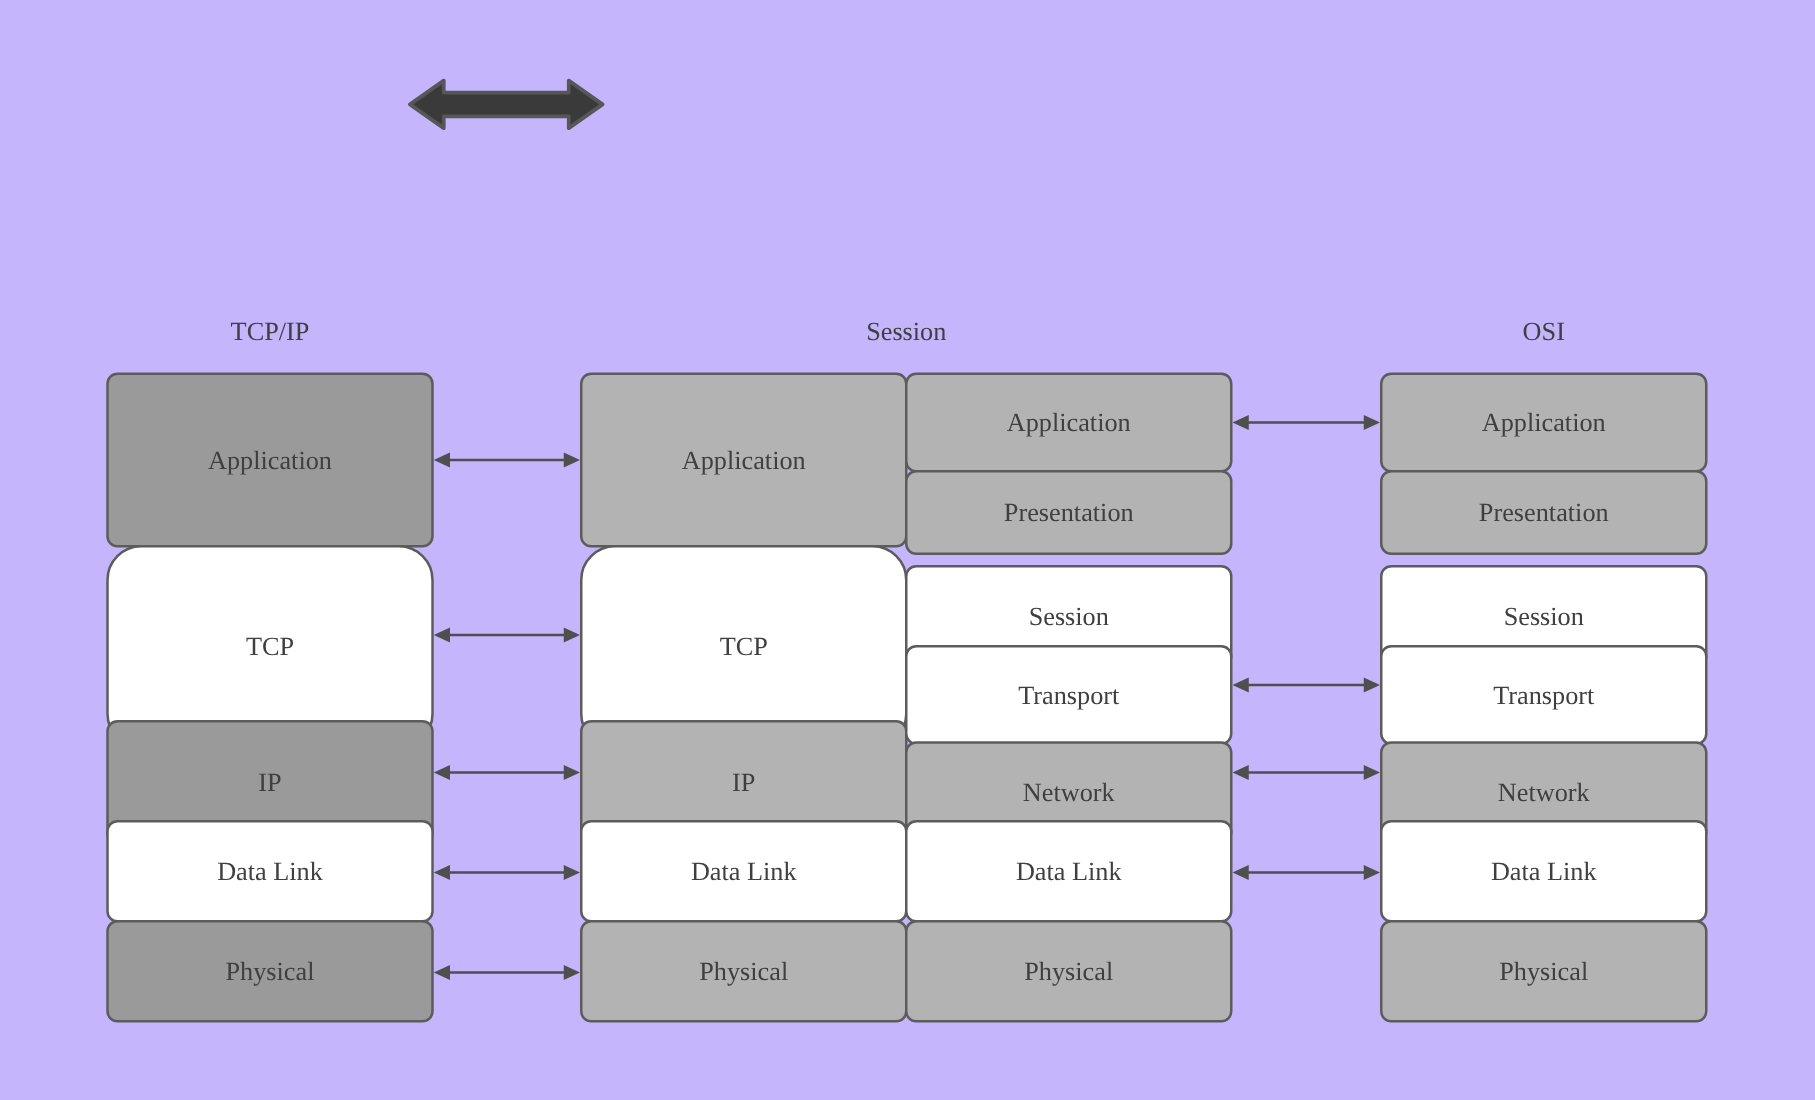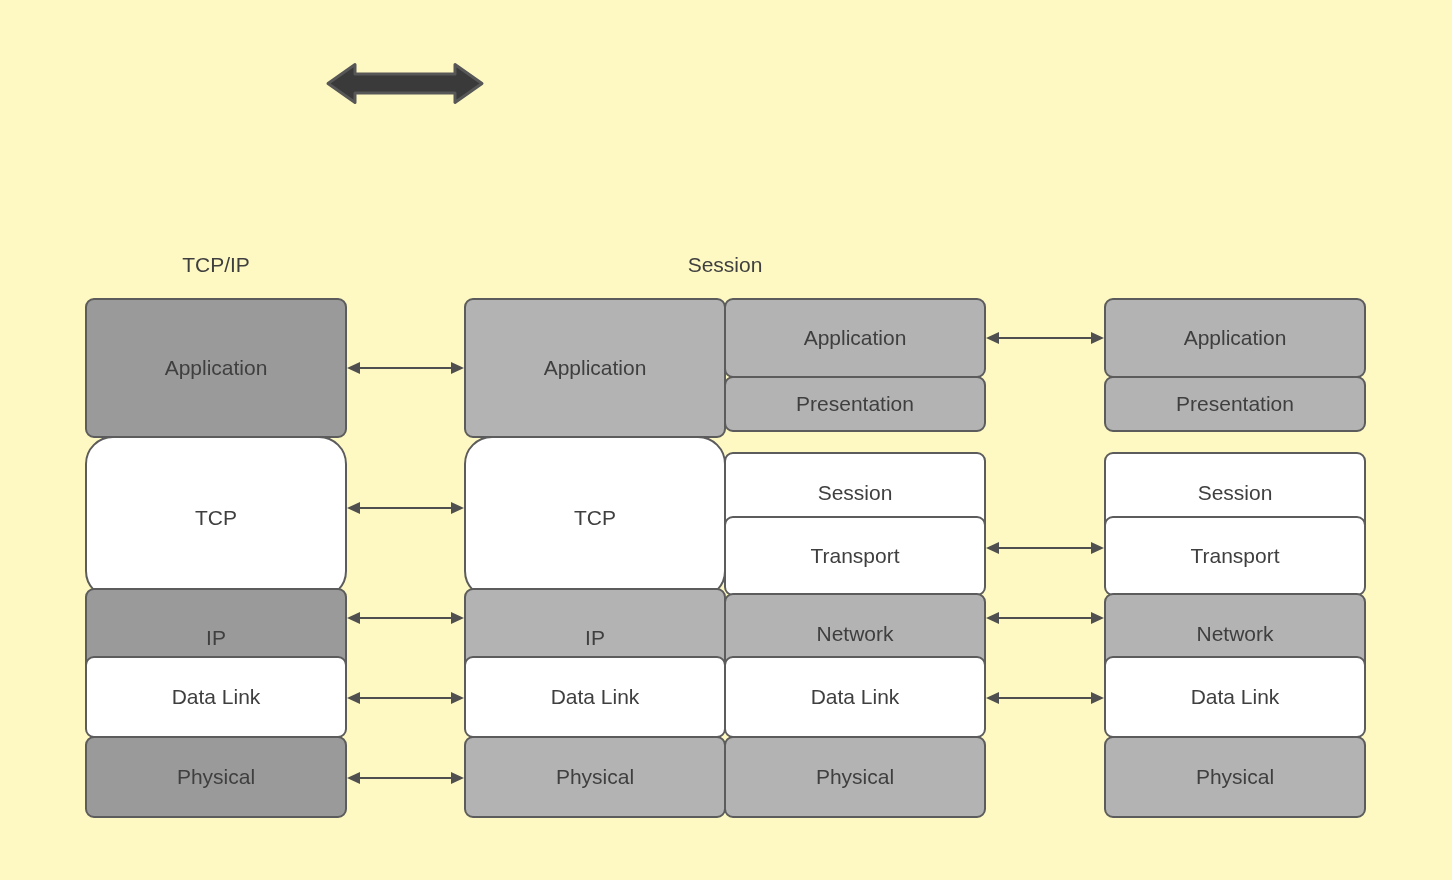--- a/index.html
+++ b/index.html
@@ -1,18 +1,18 @@
 <!DOCTYPE html>
 <html><head>
 <meta charset="utf-8">
 <style>
   html,body{margin:0;padding:0;background:#ffffff;}
   .canvas{
-    position:relative;width:1452px;height:880px;background:#fef9c3;overflow:hidden;
-    font-family:Liberation Sans, sans-serif;color:#3f3f3f;
+    position:relative;width:1452px;height:880px;background:#c4b5fd;overflow:hidden;
+    font-family:Liberation Serif, serif;color:#3f3f3f;
   }
   
   .col-title{
     position:absolute;top:252px;height:26px;line-height:26px;
     text-align:center;font-size:21px;color:#3f3f3f;
   }
   .t-tcpip{left:85px;width:262px;}
   .t-gateway{left:464px;width:522px;}
   .t-osi{left:1104px;width:262px;}
   
@@ -26,26 +26,26 @@
     border:2px solid #5c5c5c;border-radius:9px;
     display:flex;align-items:center;justify-content:center;
     font-size:21px;color:#3f3f3f;
   }
   .dark{background:#9a9a9a;}
   .light{background:#b3b3b3;}
   .white{background:#ffffff;}
   
   .r5-0{top:0;height:140px;}
   .r5-1{top:138px;height:163px;border-radius:28px;}
-  .r5-2{top:278px;height:100px;margin-top:12px;}
+  .r5-2{top:278px;height:100px;}
   .r5-3{top:358px;height:82px;}
   .r5-4{top:438px;height:82px;}
   
   .r7-0{top:0;height:80px;}
-  .r7-1{top:78px;height:56px;}
+  .r7-1{top:78px;height:68px;}
   .r7-2{top:154px;height:82px;}
   .r7-3{top:218px;height:80px;}
   .r7-4{top:278px;height:82px;margin-top:17px;}
   .r7-5{top:358px;height:82px;}
   .r7-6{top:438px;height:82px;}
   
   .harrow{
     position:absolute;height:12px;
     background:linear-gradient(#4f4f4f,#4f4f4f) center / calc(100% - 20px) 2px no-repeat;
   }
@@ -70,20 +70,21 @@
 <body>
 
 <div class="canvas">
 
   <svg class="thick-arrow" viewBox="0 0 160 45" aria-hidden="true">
     <path d="M3 22.5 L30 3.5 L30 13 L130 13 L130 3.5 L157 22.5 L130 41.5 L130 32 L30 32 L30 41.5 Z" fill="#3a3a3a" stroke="#575757" stroke-width="3" stroke-linejoin="round"></path>
   </svg>
 
   <div class="col-title t-tcpip">TCP/IP</div>
   <div class="col-title t-gateway">Session</div>
+  <div class="col-title t-osi">OSI</div>
 
   <div class="stack st-tcpip">
     <div class="box dark r5-0">Application</div>
     <div class="box white r5-1">TCP</div>
     <div class="box dark r5-2">IP</div>
     <div class="box white r5-3">Data Link</div>
     <div class="box dark r5-4">Physical</div>
   </div>
 
   <div class="stack st-gwl">

